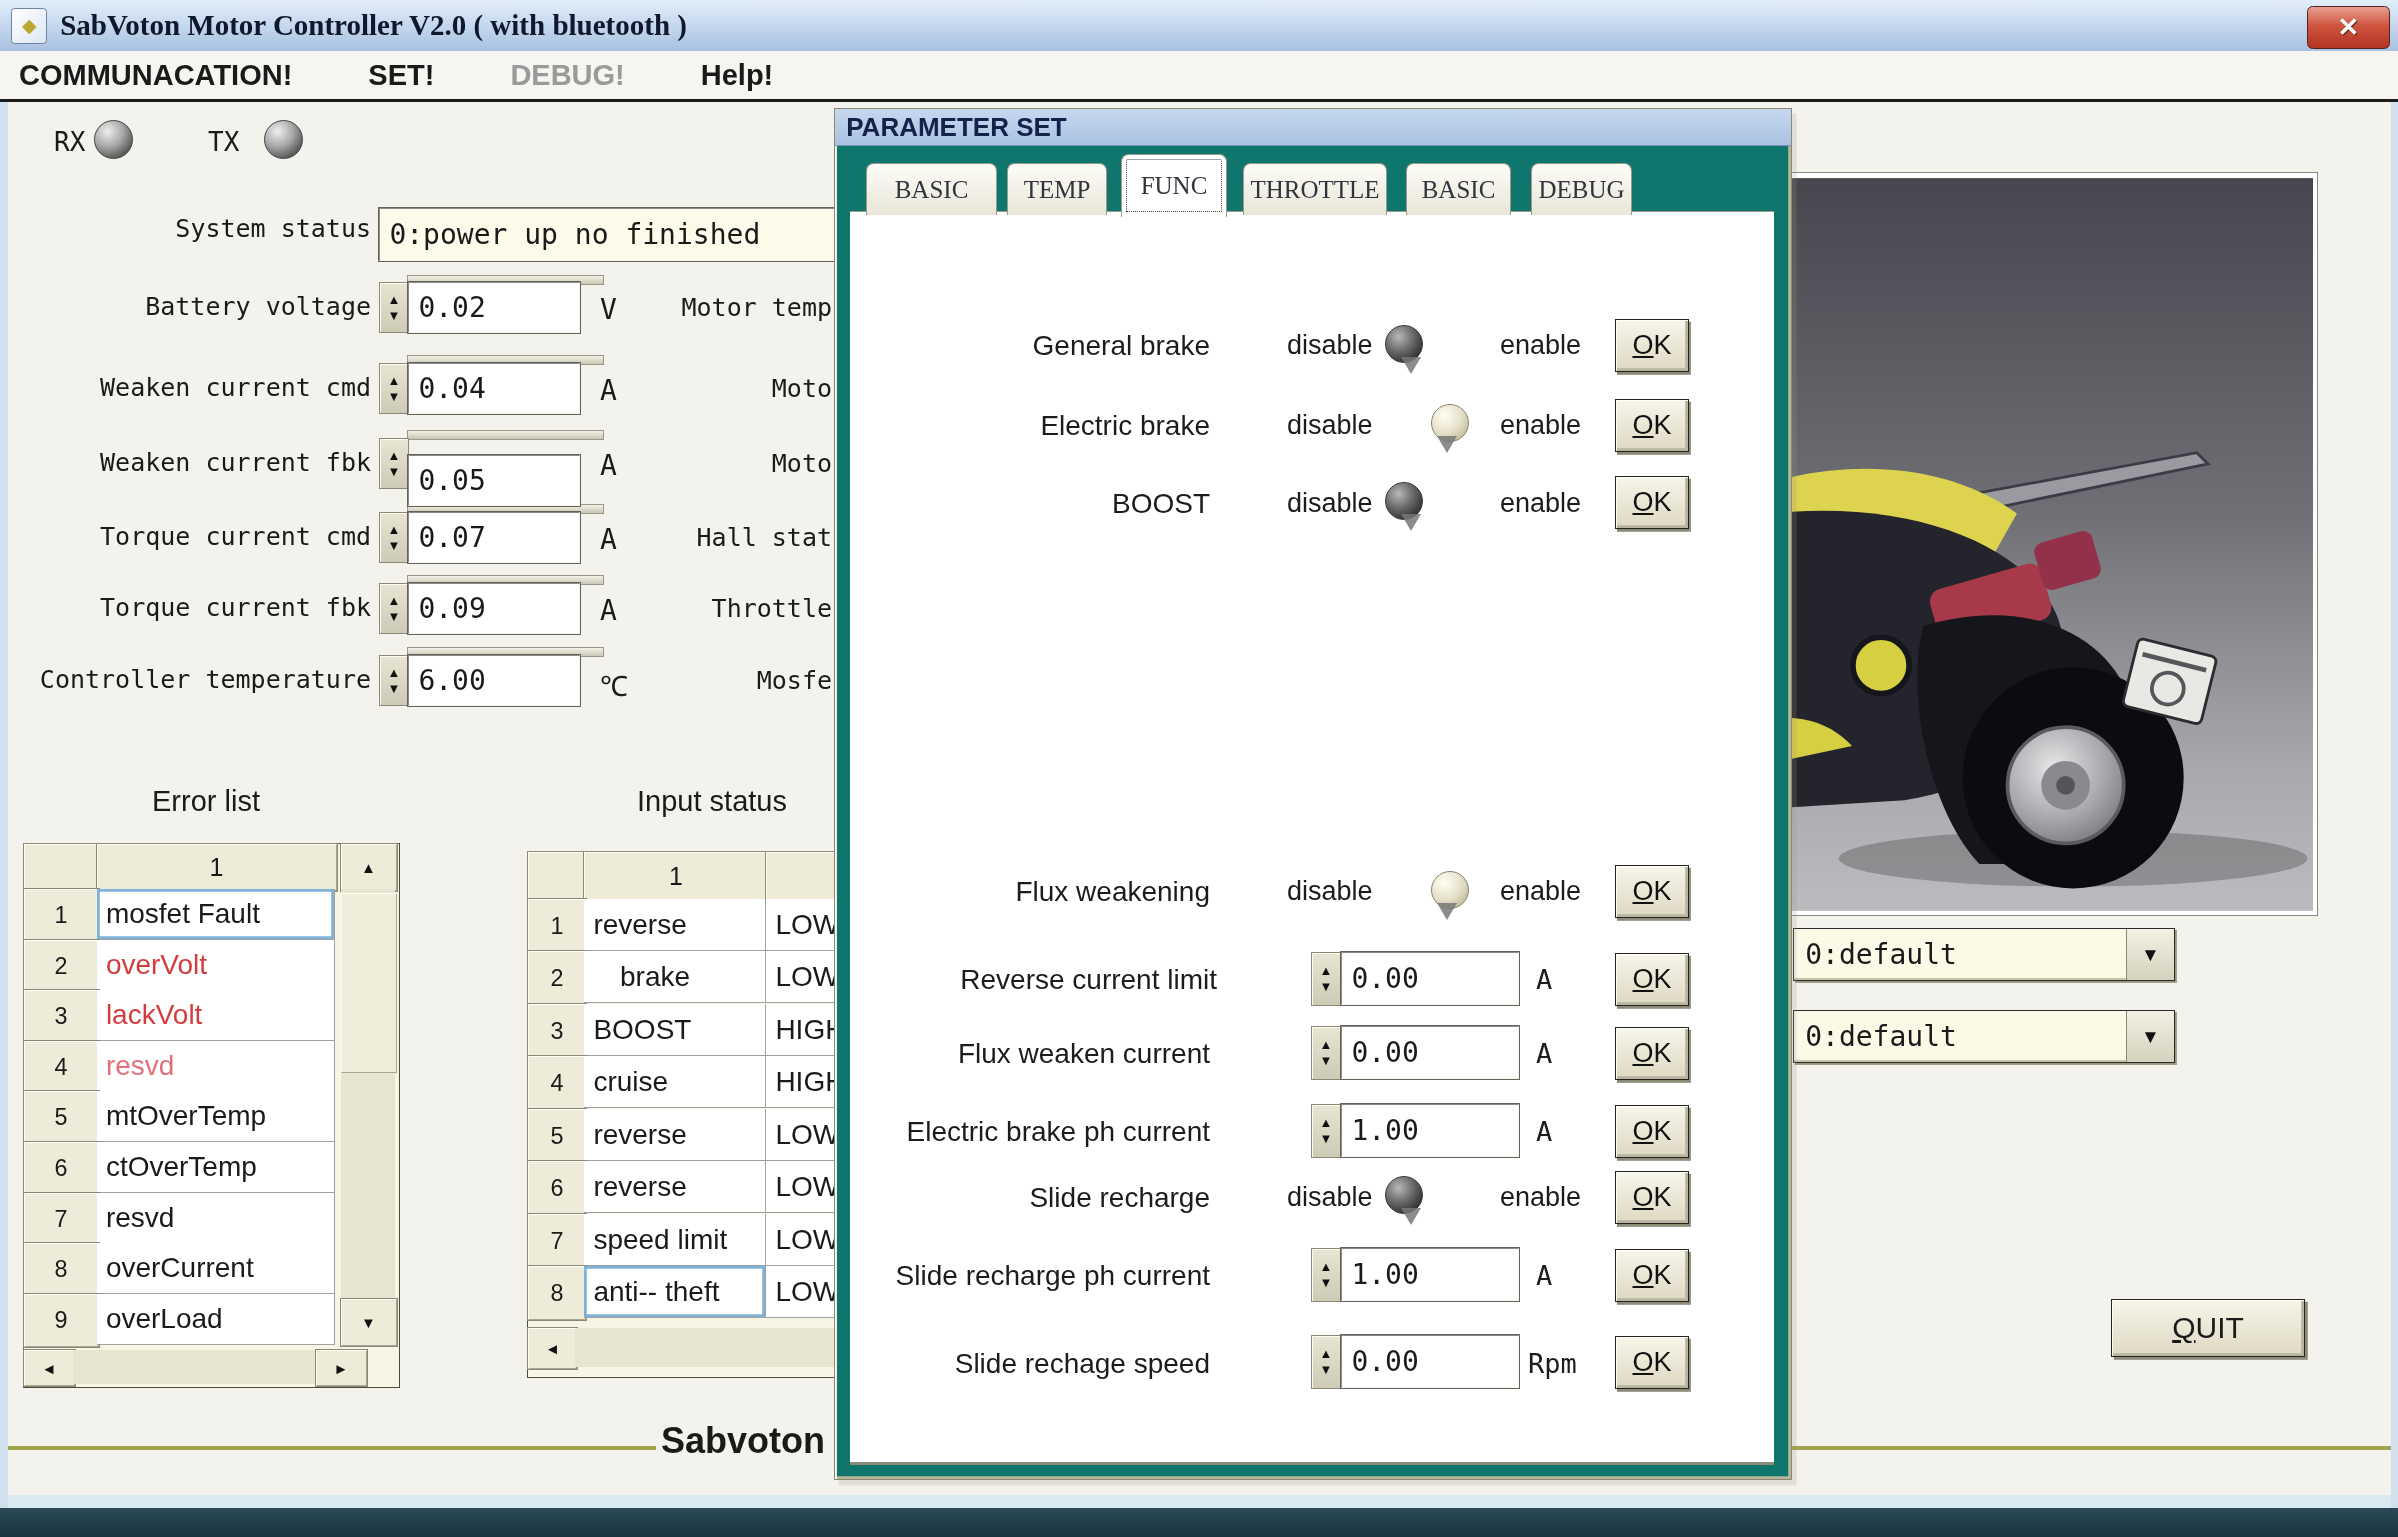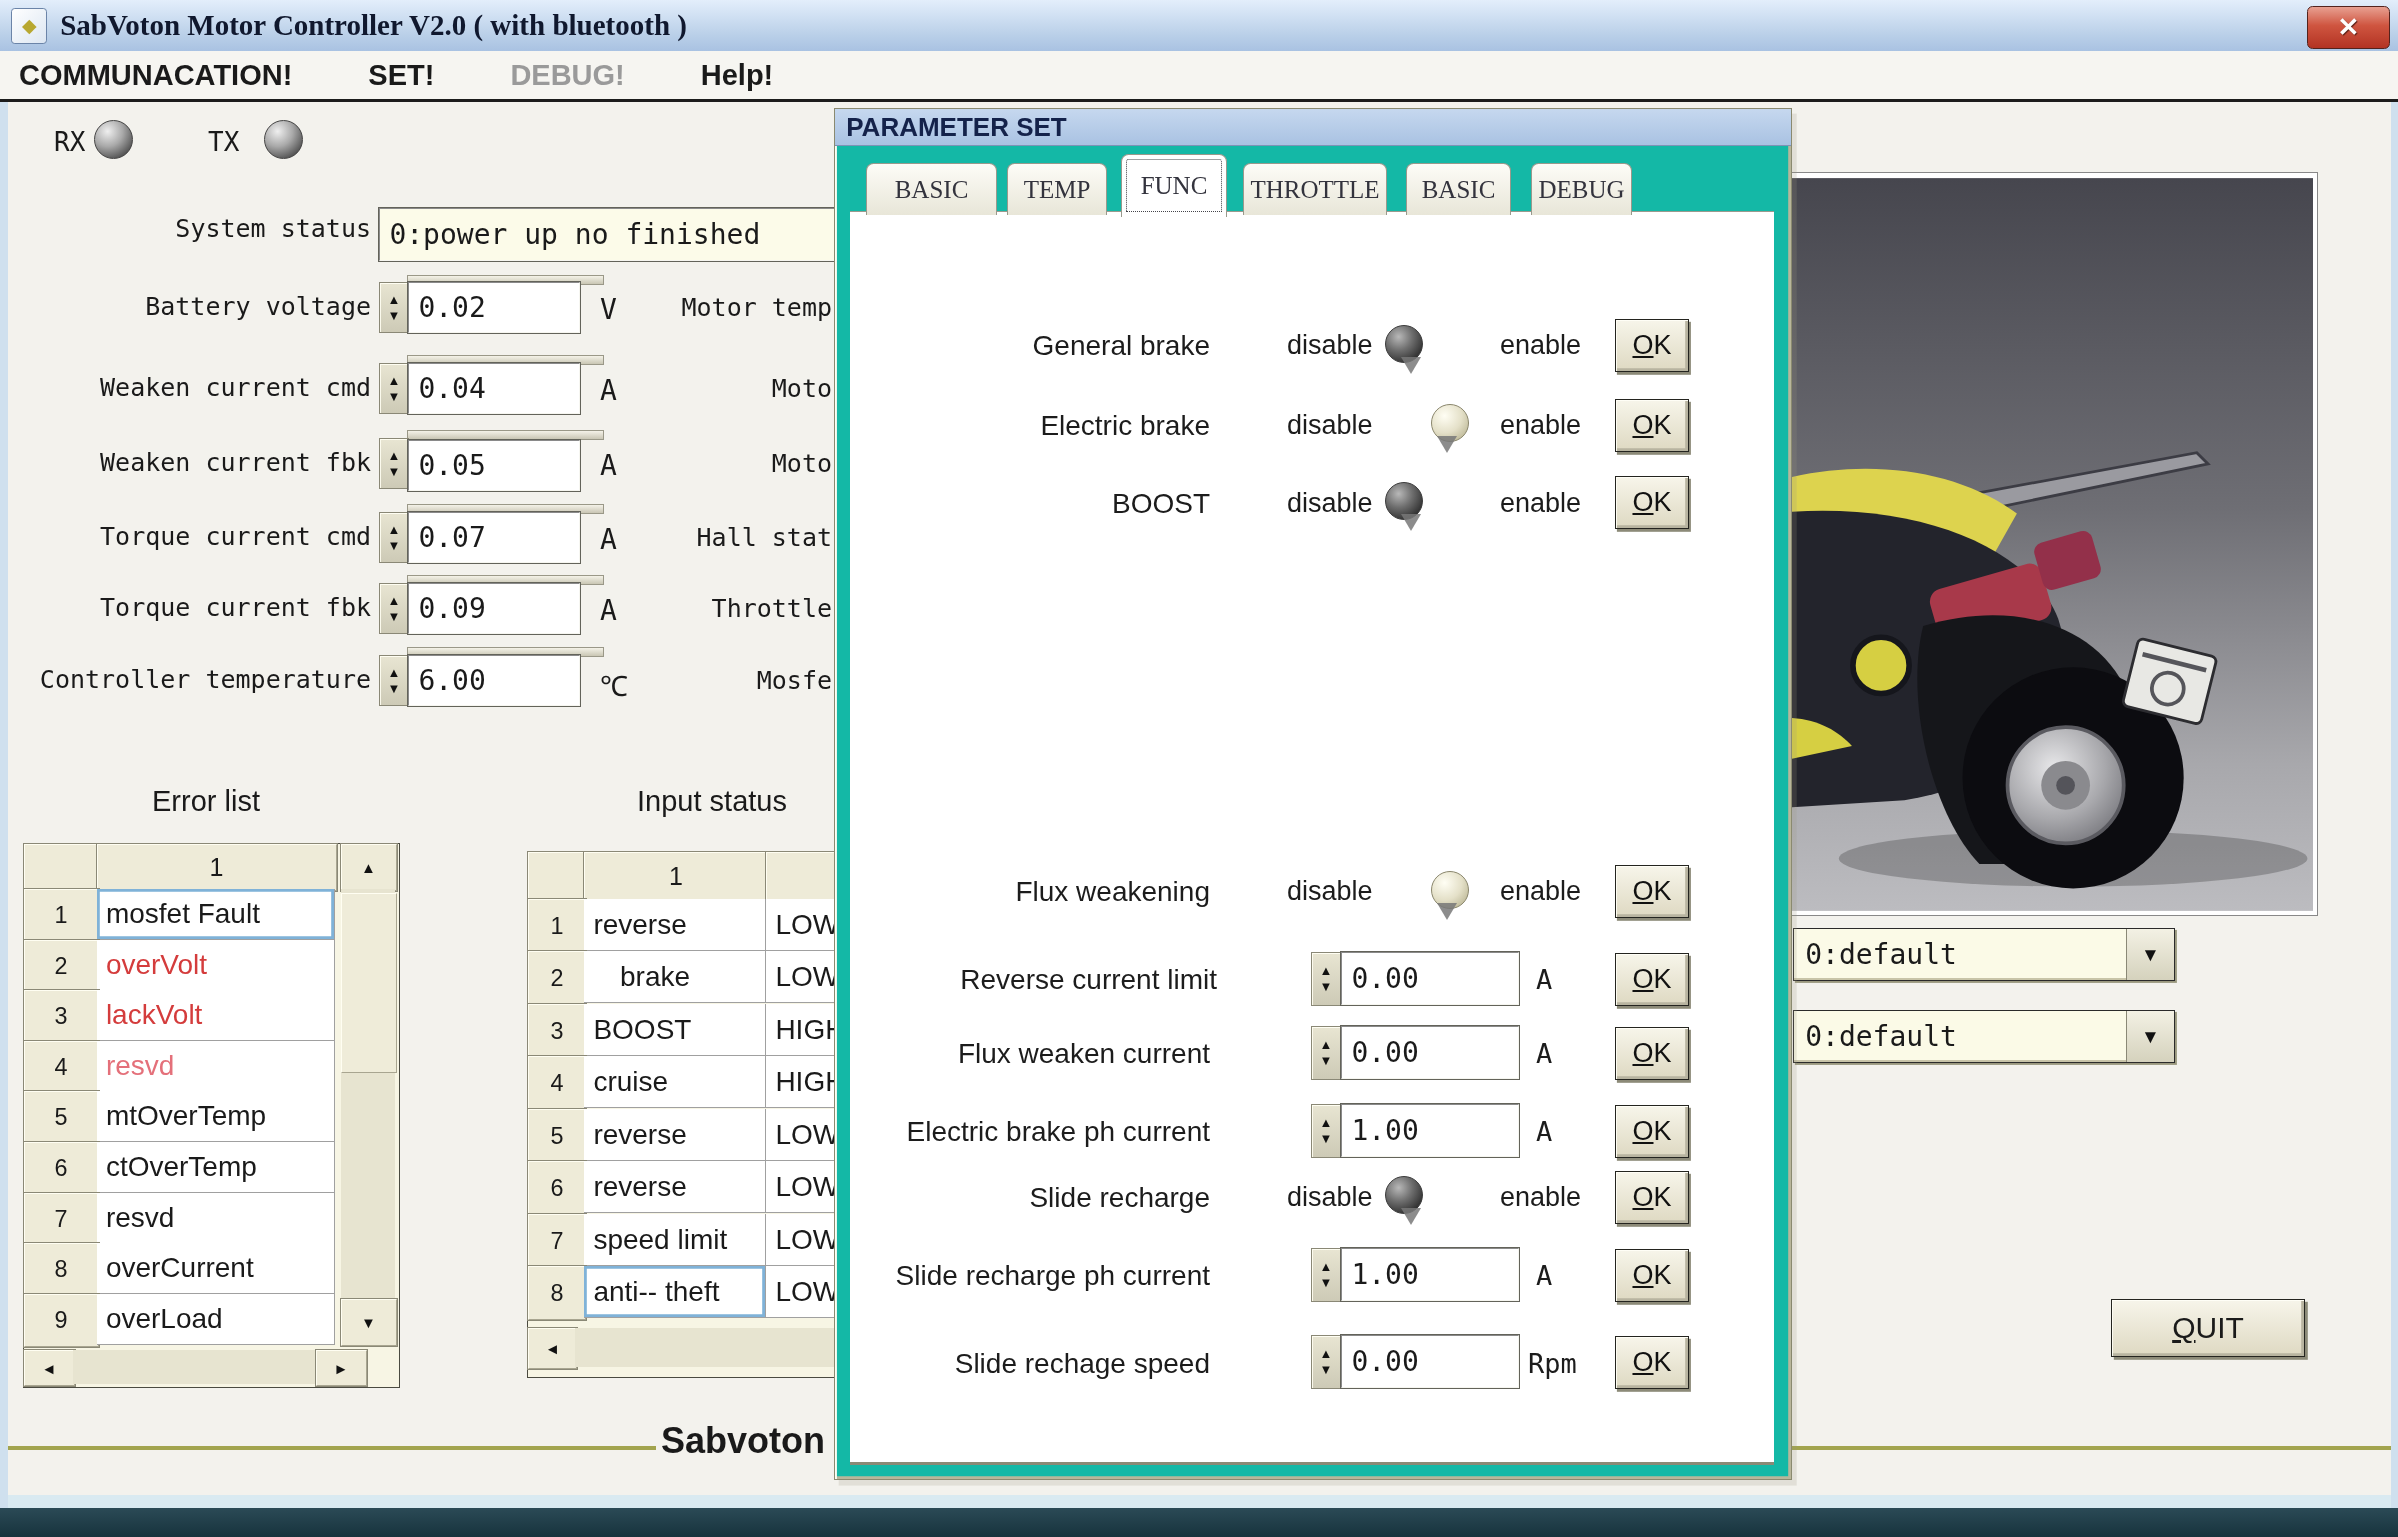--- a/index.html
+++ b/index.html
@@ -62,21 +62,21 @@
   .dcell.sel{box-shadow:inset 0 0 0 2.8px #7fb2d8;}
   .c-red{color:#d43c3c;}
   .c-pink{color:#e4707a;}
   .sbarrow{position:absolute;background:#eeebd8;border:1.9px solid;border-color:#fffef2 #a8a590 #a8a590 #fffef2;
     outline:0.9px solid #8a8876;display:flex;align-items:center;justify-content:center;font-size:15px;color:#111;}
   .sbtrack{position:absolute;background:#e7e4d0;}
   .sbthumb{position:absolute;background:#efecd9;border:1.9px solid;border-color:#fffef2 #a8a590 #a8a590 #fffef2;}
   .listtitle{font-size:29px;text-align:center;z-index:1;}
 
   
-  .dialog{left:834px;top:108px;width:956px;height:1370px;background:#14b8a6;
+  .dialog{left:834px;top:108px;width:956px;height:1370px;background:#0f766e;
     border:1.9px solid #8a8a70;box-shadow:inset 1.9px 1.9px 0 #fffef4,inset -2.8px -2.8px 0 #b8b69a,4.7px 5.6px 0 #9a988033;
     z-index:10;}
   .dlg-title{position:absolute;left:0;top:0;width:100%;height:37px;
     background:linear-gradient(#c6d8ef,#a9c2e2);border-bottom:1.9px solid #7d93b5;
     display:flex;align-items:center;padding-left:11.2px;box-sizing:border-box;
     font-size:26px;font-weight:bold;color:#14224a;}
   .tab{position:absolute;top:54px;height:51px;background:linear-gradient(#fdfcf7,#e8e6d8);
     border:1.9px solid #99998c;border-bottom:none;border-radius:7.5px 7.5px 0 0;
     display:flex;align-items:center;justify-content:center;
     font-family:Liberation Serif, serif;font-size:25px;color:#33333d;z-index:3;text-align:center;}
@@ -153,21 +153,21 @@
   <div class="abs field mono" style="left:408px;top:363px;width:161px;height:49px;">0.04</div>
   <div class="abs unit mono" style="left:600px;top:374px;">A</div>
   <div class="abs rowlabel mono" style="left:562px;top:374px;width:270px;">Moto</div>
 
   <div class="abs rowlabel mono" style="left:15px;top:448px;width:356px;">Weaken current fbk</div>
   <div class="abs spin" style="left:379px;top:438px;width:28px;height:49px;">
       <span>▲</span>
       <span>▼</span>
     </div>
   <div class="abs ledge" style="left:407px;top:430px;width:195px;"></div>
-  <div class="abs field mono" style="left:408px;top:440px;width:161px;height:49px;">0.05</div>
+  <div class="abs field mono" style="left:408px;top:455px;width:161px;height:49px;">0.05</div>
   <div class="abs unit mono" style="left:600px;top:449px;">A</div>
   <div class="abs rowlabel mono" style="left:562px;top:449px;width:270px;">Moto</div>
 
   <div class="abs rowlabel mono" style="left:15px;top:522px;width:356px;">Torque current cmd</div>
   <div class="abs spin" style="left:379px;top:512px;width:28px;height:49px;">
       <span>▲</span>
       <span>▼</span>
     </div>
   <div class="abs ledge" style="left:407px;top:504px;width:195px;"></div>
   <div class="abs field mono" style="left:408px;top:512px;width:161px;height:49px;">0.07</div>

